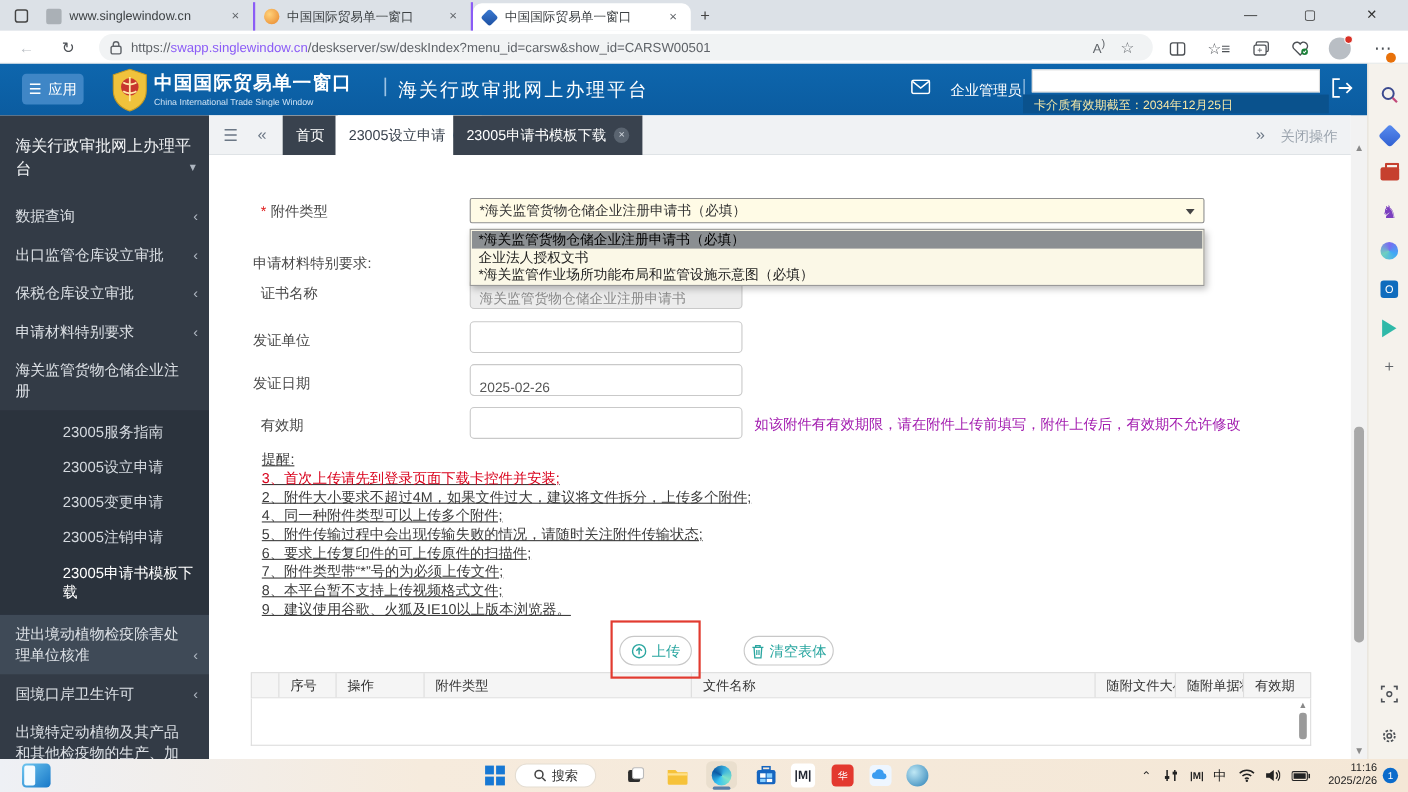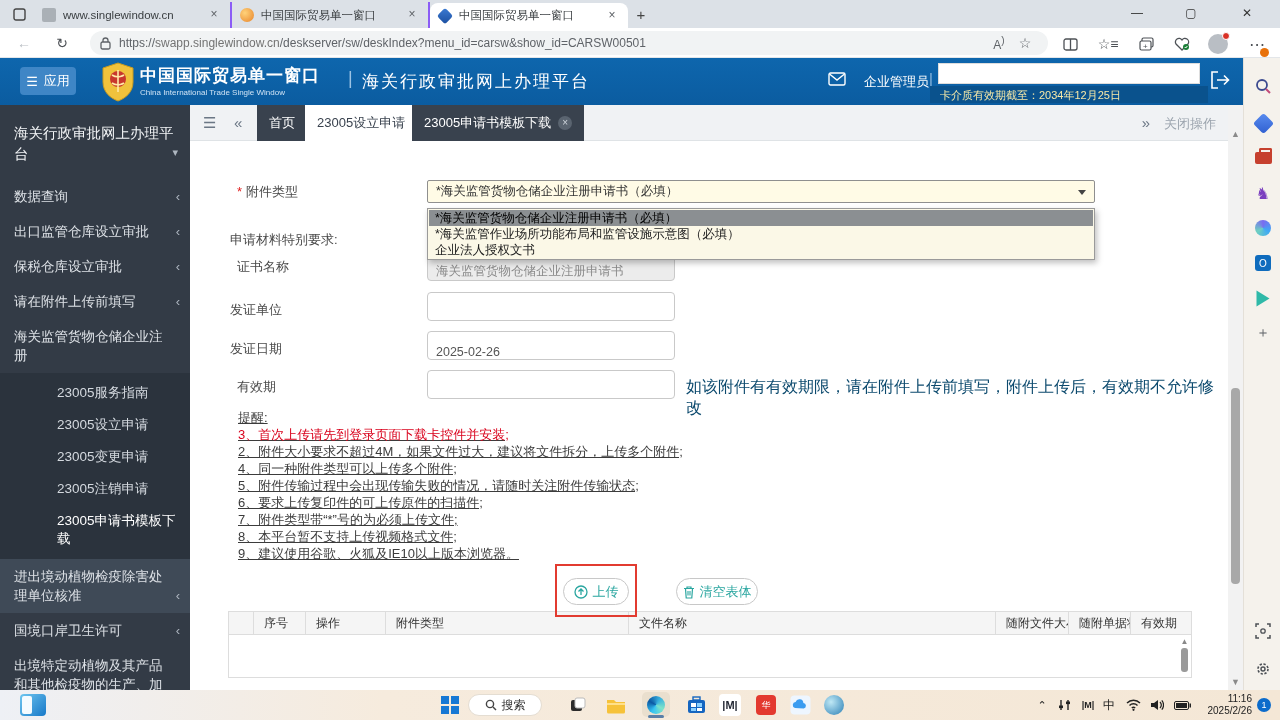--- a/index.html
+++ b/index.html
@@ -19,21 +19,21 @@
   .fav-orange { background:radial-gradient(circle at 35% 35%, #ffd27a, #e8842a); border-radius:50%; }
   .fav-blue { background:linear-gradient(135deg,#3b7bd4,#1c4fa0); border-radius:3px; transform:rotate(45deg) scale(.82); }
   .newtab { width:26px; height:24px; margin-bottom:2px; display:flex; align-items:center; justify-content:center; font-size:15px; color:#444; }
   .winctl { position:absolute; top:0; height:26px; width:42px; display:flex; align-items:center; justify-content:center; font-size:12px; color:#333; }
 
   
   #addressbar { position:absolute; left:0; top:28px; width:1280px; height:30px; background:#ffffff; border-bottom:1px solid #e3e6e9; }
   .navbtn { position:absolute; top:4px; width:24px; height:22px; display:flex; align-items:center; justify-content:center; font-size:14px; }
   #urlpill { position:absolute; left:90px; top:3px; width:958px; height:24px; background:#f1f3f4; border-radius:12px; display:flex; align-items:center; padding:0 10px; }
   #urltext { flex:1; font-size:12px; white-space:nowrap; overflow:hidden; margin-left:8px; }
-  .url-dim { color:#5f6368; } .url-host { color:#737373; }
+  .url-dim { color:#5f6368; } .url-host { color:#8b5cf6; }
   .pill-ic { width:26px; text-align:center; color:#5f6368; font-size:12px; }
   .chromeic { position:absolute; top:5px; width:28px; height:22px; display:flex; align-items:center; justify-content:center; color:#4d5156; }
   #avatar { width:20px; height:20px; border-radius:50%; background:#b9bec4; position:relative; }
   #avatar .dot { position:absolute; right:-2px; top:-2px; width:8px; height:8px; border-radius:50%; background:#d93025; border:1px solid #fff; }
   .morebadge { position:absolute; right:-4px; bottom:-3px; width:9px; height:9px; border-radius:50%; background:#e8710a; }
 
   
   #bluehdr { position:absolute; left:0; top:58px; width:1243px; height:47px; background:linear-gradient(#0e66ad,#0b5ca0); color:#fff; }
   #appsbtn { position:absolute; left:20px; top:9px; width:56px; height:28px; background:#3f86c6; border-radius:4px; display:flex; align-items:center; justify-content:center; gap:6px; font-size:13px; color:#fff; }
   #brand { position:absolute; left:140px; top:6px; }
@@ -78,21 +78,21 @@
   #content { position:absolute; left:0; top:36px; width:1038px; height:549px; background:#fff; }
   .flabel { position:absolute; font-size:13px; color:#4a4a4a; }
   .req { color:#e02020; margin-right:4px; }
   .finput { position:absolute; border:1px solid #c9c9c9; border-radius:4px; background:#fff; font-size:12.5px; color:#555; padding:0 8px; display:flex; align-items:flex-end; }
   .finput.disabled { background:#ececec; color:#8a8a8a; }
   #selectbox { position:absolute; left:237px; top:39px; width:668px; height:23px; background:#fffbe6; border:1px solid #8f8f8f; border-radius:2px; font-size:12.5px; color:#333; display:flex; align-items:center; padding:0 8px; }
   #selectbox .caret { position:absolute; right:8px; top:9px; width:0; height:0; border-left:4px solid transparent; border-right:4px solid transparent; border-top:5px solid #444; }
   #ddpanel { position:absolute; left:237px; top:67px; width:668px; background:#fbf8e7; border:1px solid #9a9a9a; box-shadow:2px 3px 6px rgba(0,0,0,.25); z-index:20; padding:1px; }
   .ddopt { font-size:12.5px; color:#222; padding:1px 6px; height:16px; line-height:14px; white-space:nowrap; overflow:hidden; }
   .ddopt.hl { background:#8b8f92; color:#000; }
-  #validnote { position:absolute; left:496px; top:236px; font-size:16px; color:#0c4a6e; }
+  #validnote { position:absolute; left:496px; top:236px; font-size:13px; color:#a21caf; }
   #remind { position:absolute; left:48px; top:268px; font-size:13px; color:#3c3c3c; line-height:17px;text-decoration:underline; }
   #remind .r1 { color:#d9001b; }
   .pillbtn { position:absolute; height:27px; border:1px solid #c8c8c8; border-radius:14px; background:#fff; color:#2aa6a0; font-size:13px; display:flex; align-items:center; justify-content:center; gap:5px; }
   #uploadrect { position:absolute; left:365px; top:423px; width:82px; height:53px; border:2px solid #e23b30; z-index:5; }
   
   #attach-table { position:absolute; left:38px; top:470px; width:964px; }
   #thead { display:flex; height:24px; background:#f5f5f5; border:1px solid #ddd; }
   #thead .th { border-right:1px solid #ddd; font-size:12px; color:#333; display:flex; align-items:center; padding-left:10px; white-space:nowrap; overflow:hidden; }
   #tbody { height:43px; border:1px solid #ddd; border-top:none; background:#fff; position:relative; }
   #tb-scroll { position:absolute; right:2px; top:2px; width:9px; height:39px; }
@@ -242,21 +242,21 @@
 <div id="approw">
 
   <div id="sidebar">
     <div id="sbtitle">
       <span>海关行政审批网上办理平台</span>
       <span class="chev">▾</span>
     </div>
     <div class="sbitem"><span>数据查询</span><span class="chev">‹</span></div>
     <div class="sbitem"><span>出口监管仓库设立审批</span><span class="chev">‹</span></div>
     <div class="sbitem"><span>保税仓库设立审批</span><span class="chev">‹</span></div>
-    <div class="sbitem"><span>请在附件上传前填写</span><span class="chev">‹</span></div>
+    <div class="sbitem"><span>申请材料特别要求</span><span class="chev">‹</span></div>
     <div class="sbitem"><span>海关监管货物仓储企业注册</span></div>
     <div id="sbsub">
       <div class="sbsub-item">23005服务指南</div>
       <div class="sbsub-item">23005设立申请</div>
       <div class="sbsub-item">23005变更申请</div>
       <div class="sbsub-item">23005注销申请</div>
       <div class="sbsub-item sel">23005申请书模板下载</div>
     </div>
     <div class="sbitem hilite"><span>进出境动植物检疫除害处理单位核准</span><span class="chev">‹</span></div>
     <div class="sbitem"><span>国境口岸卫生许可</span><span class="chev">‹</span></div>
@@ -285,22 +285,22 @@
     </div>
 
     <div id="content">
       <div class="flabel" style="left:47px;top:42px;"><span class="req">*</span><span>附件类型</span></div>
       <div id="selectbox">
         <span>*海关监管货物仓储企业注册申请书（必填）</span>
         <span class="caret"></span>
       </div>
       <div id="ddpanel">
         <div class="ddopt hl">*海关监管货物仓储企业注册申请书（必填）</div>
+        <div class="ddopt">企业法人授权文书</div>
         <div class="ddopt">*海关监管作业场所功能布局和监管设施示意图（必填）</div>
-        <div class="ddopt">企业法人授权文书</div>
       </div>
 
       <div class="flabel" style="left:40px;top:90px;">申请材料特别要求:</div>
 
       <div class="flabel" style="left:47px;top:117px;">证书名称</div>
       <div class="finput disabled" style="left:237px;top:112px;width:248px;height:28px;">
           <span>海关监管货物仓储企业注册申请书</span>
         </div>
 
       <div class="flabel" style="left:40px;top:160px;">发证单位</div>

